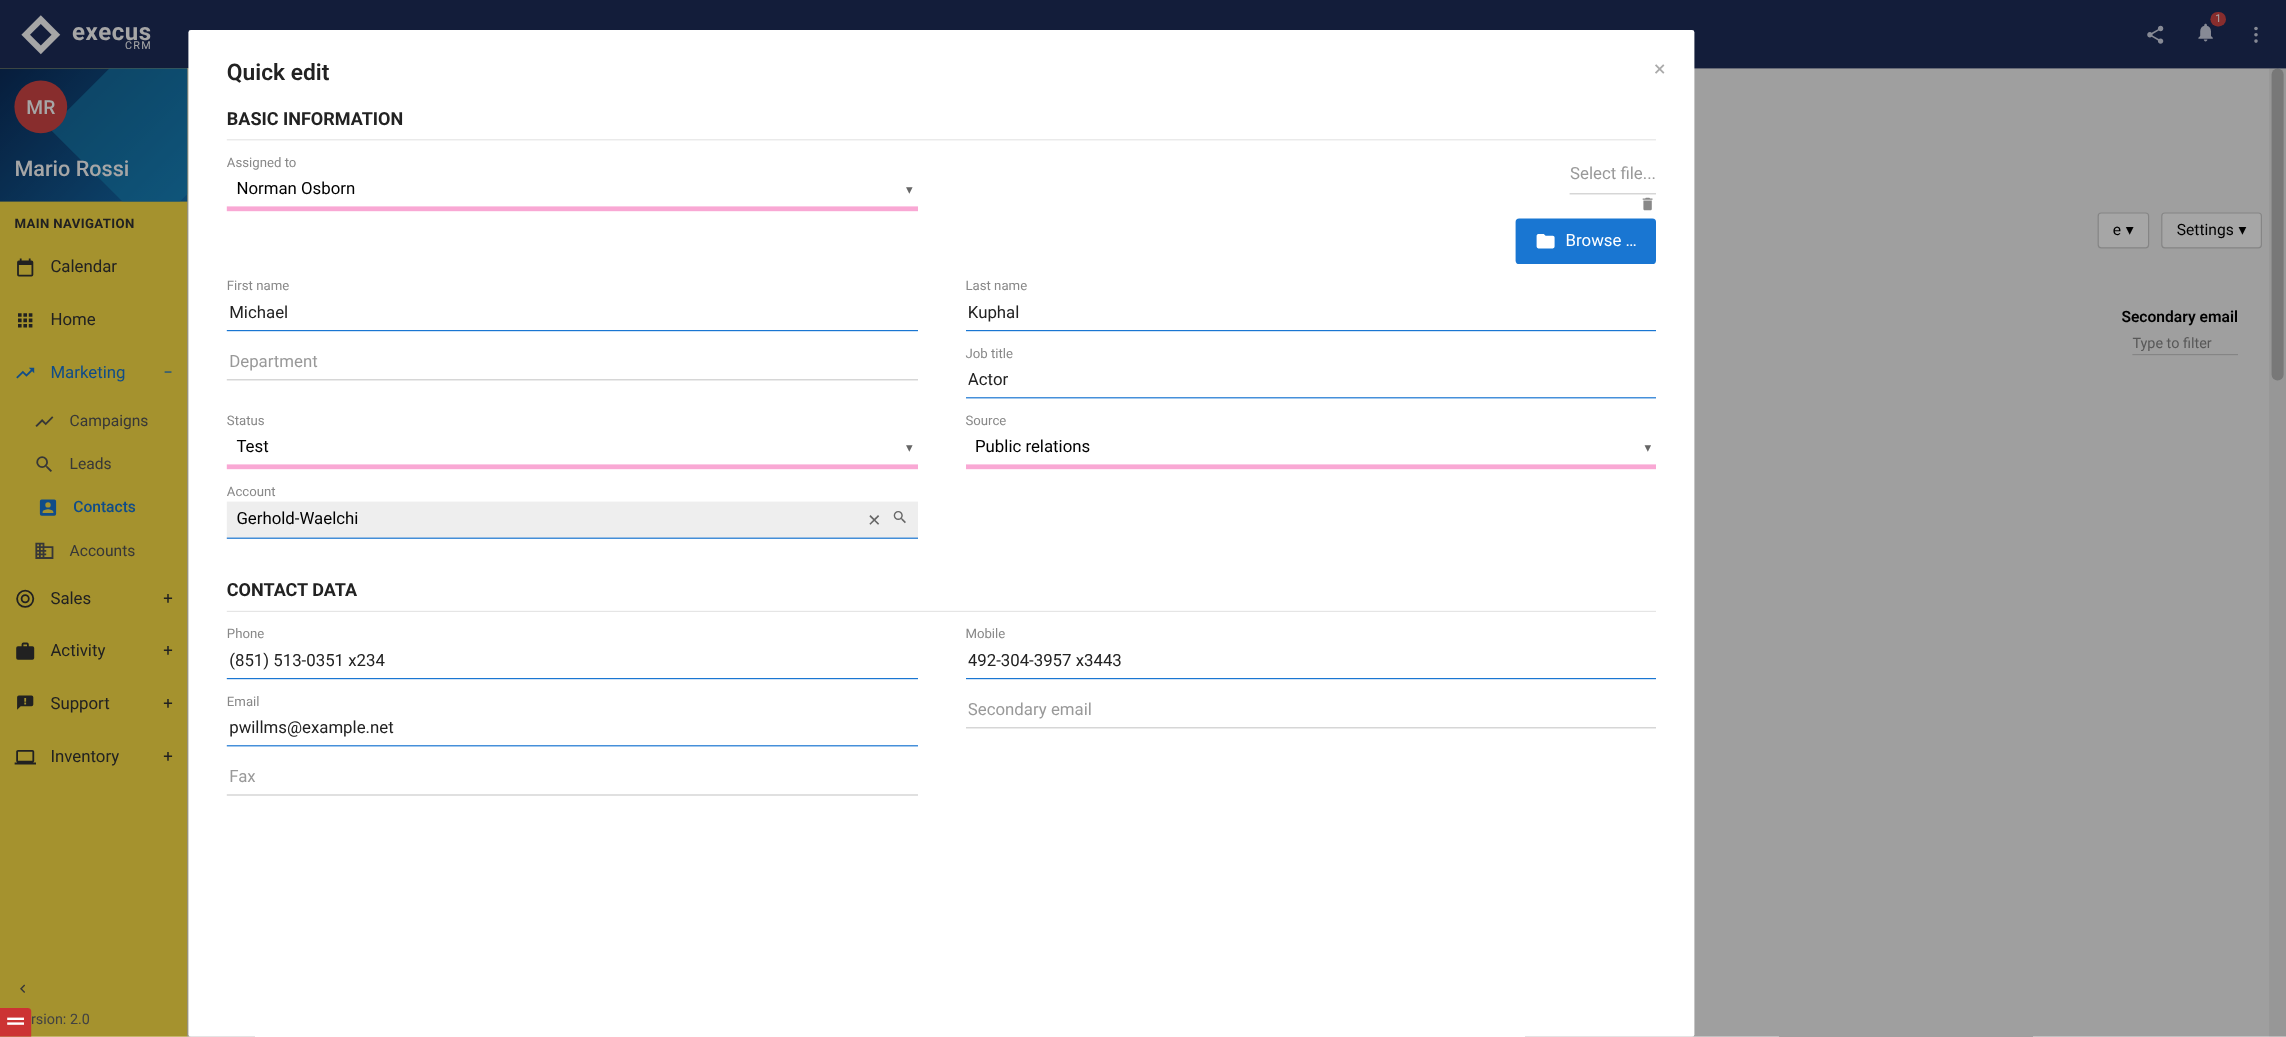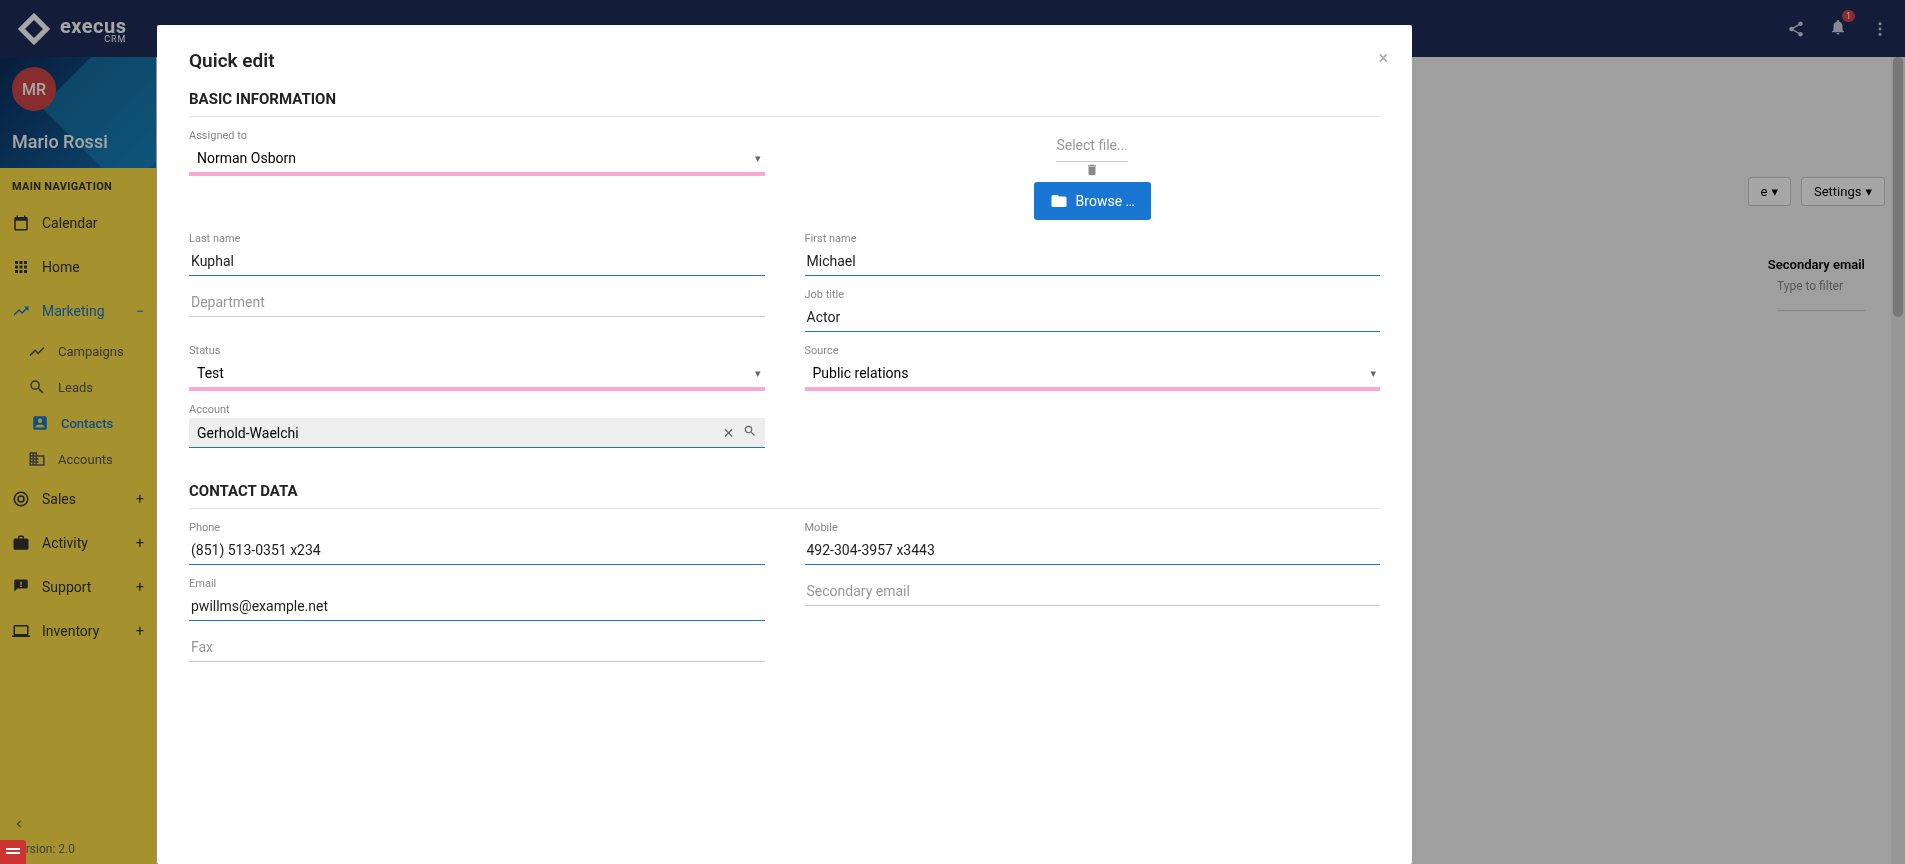--- a/index.html
+++ b/index.html
@@ -31,40 +31,40 @@
   .nav-expand { margin-left: auto; font-size: 14px; }
 
   .sidebar-footer { position: absolute; bottom: 0; left: 0; right: 0; padding: 8px 12px; font-size: 12px; color: #666; }
   .sidebar-collapse { margin-bottom: 8px; cursor: pointer; }
 
   
   .main-bg { position: absolute; left: 157px; top: 57px; right: 0; bottom: 0; background: #f5f5f5; z-index: 0; }
   .main-toolbar { position: absolute; top: 120px; right: 20px; display: flex; gap: 10px; }
   .toolbar-btn { background: #fff; border: 1px solid #ccc; border-radius: 3px; padding: 6px 12px; font-size: 13px; display: flex; align-items: center; gap: 4px; }
   .col-header-bg { position: absolute; top: 200px; right: 40px; font-size: 13px; font-weight: 600; }
-  .filter-input-bg { position: absolute; top: 222px; right: 40px; font-size: 12px; color: #888; border-bottom: 1px solid #ccc; width: 88px; padding-bottom: 17px; }
+  .filter-input-bg { position: absolute; top: 222px; right: 40px; font-size: 12px; color: #888; border-bottom: 1px solid #ccc; width: 88px; padding-bottom: 2px; }
 
   
   .modal-overlay { position: absolute; inset: 0; background: rgba(0,0,0,0.35); z-index: 100; }
   .modal { position: absolute; left: 157px; top: 25px; width: 1255px; bottom: 0; background: #fff; z-index: 101; padding: 24px 32px 0; overflow-y: auto; border-radius: 2px; }
   .modal-title { font-size: 19px; font-weight: 600; color: #222; margin-bottom: 18px; }
   .modal-close { position: absolute; top: 22px; right: 24px; font-size: 18px; color: #aaa; cursor: pointer; }
 
   .section-title { font-size: 15px; font-weight: 700; color: #222; margin-bottom: 12px; padding-bottom: 8px; border-bottom: 1px solid #e5e5e5; }
 
   .form-row { display: flex; gap: 40px; margin-bottom: 12px; }
   .form-col { flex: 1; display: flex; flex-direction: column; position: relative; }
   .form-label { font-size: 11px; color: #888; margin-bottom: 2px; }
   .form-input { border: none; border-bottom: 1px solid #1976d2; padding: 6px 0 6px 2px; font-size: 14px; color: #222; background: transparent; width: 100%; }
   .form-input::placeholder { color: #999; }
   .form-input.unlabeled { border-bottom-color: #ccc; }
   .form-select { display: flex; align-items: center; justify-content: space-between; border-bottom: 4px solid #f9a8d4; padding: 6px 4px 6px 8px; font-size: 14px; cursor: pointer; text-align: center; }
   .form-select .caret { font-size: 11px; color: #666; }
 
-  .file-row { display: flex; align-items: center; gap: 0; }
+  .file-row { display: flex; align-items: flex-end; gap: 0; }
   .file-input { flex: 1; border-bottom: 1px solid #ccc; padding: 8px 0; color: #999; font-size: 14px; }
   .delete-icon { color: #888; cursor: pointer; }
   .browse-btn { background: #1976d2; color: #fff; border: none; border-radius: 3px; padding: 10px 16px; font-size: 14px; display: flex; align-items: center; gap: 8px; cursor: pointer; }
 
   .account-field { background: #eee; border-bottom: 1px solid #1976d2; display: flex; align-items: center; padding: 6px 8px; font-size: 14px; }
   .account-value { flex: 1; }
   .account-clear, .account-search { color: #666; cursor: pointer; margin-left: 8px; }
 
   .contact-section { margin-top: 34px; }
 
@@ -242,26 +242,26 @@
         <svg width="18" height="18" viewBox="0 0 24 24" fill="#fff">
             <path d="M20 6h-8l-2-2H4a2 2 0 0 0-2 2v12a2 2 0 0 0 2 2h16a2 2 0 0 0 2-2V8a2 2 0 0 0-2-2z"></path>
           </svg>
         <span>Browse …</span>
       </button>
     </div>
   </div>
 
   <div class="form-row">
     <div class="form-col">
+      <label class="form-label">First name</label>
+      <input class="form-input" value="Michael" style="">
+    </div>
+    <div class="form-col">
       <label class="form-label">Last name</label>
       <input class="form-input" value="Kuphal" style="">
-    </div>
-    <div class="form-col">
-      <label class="form-label">First name</label>
-      <input class="form-input" value="Michael" style="">
     </div>
   </div>
 
   <div class="form-row">
     <div class="form-col">
       <input class="form-input unlabeled" placeholder="Department" style="">
     </div>
     <div class="form-col">
       <label class="form-label">Job title</label>
       <input class="form-input" value="Actor" style="">

